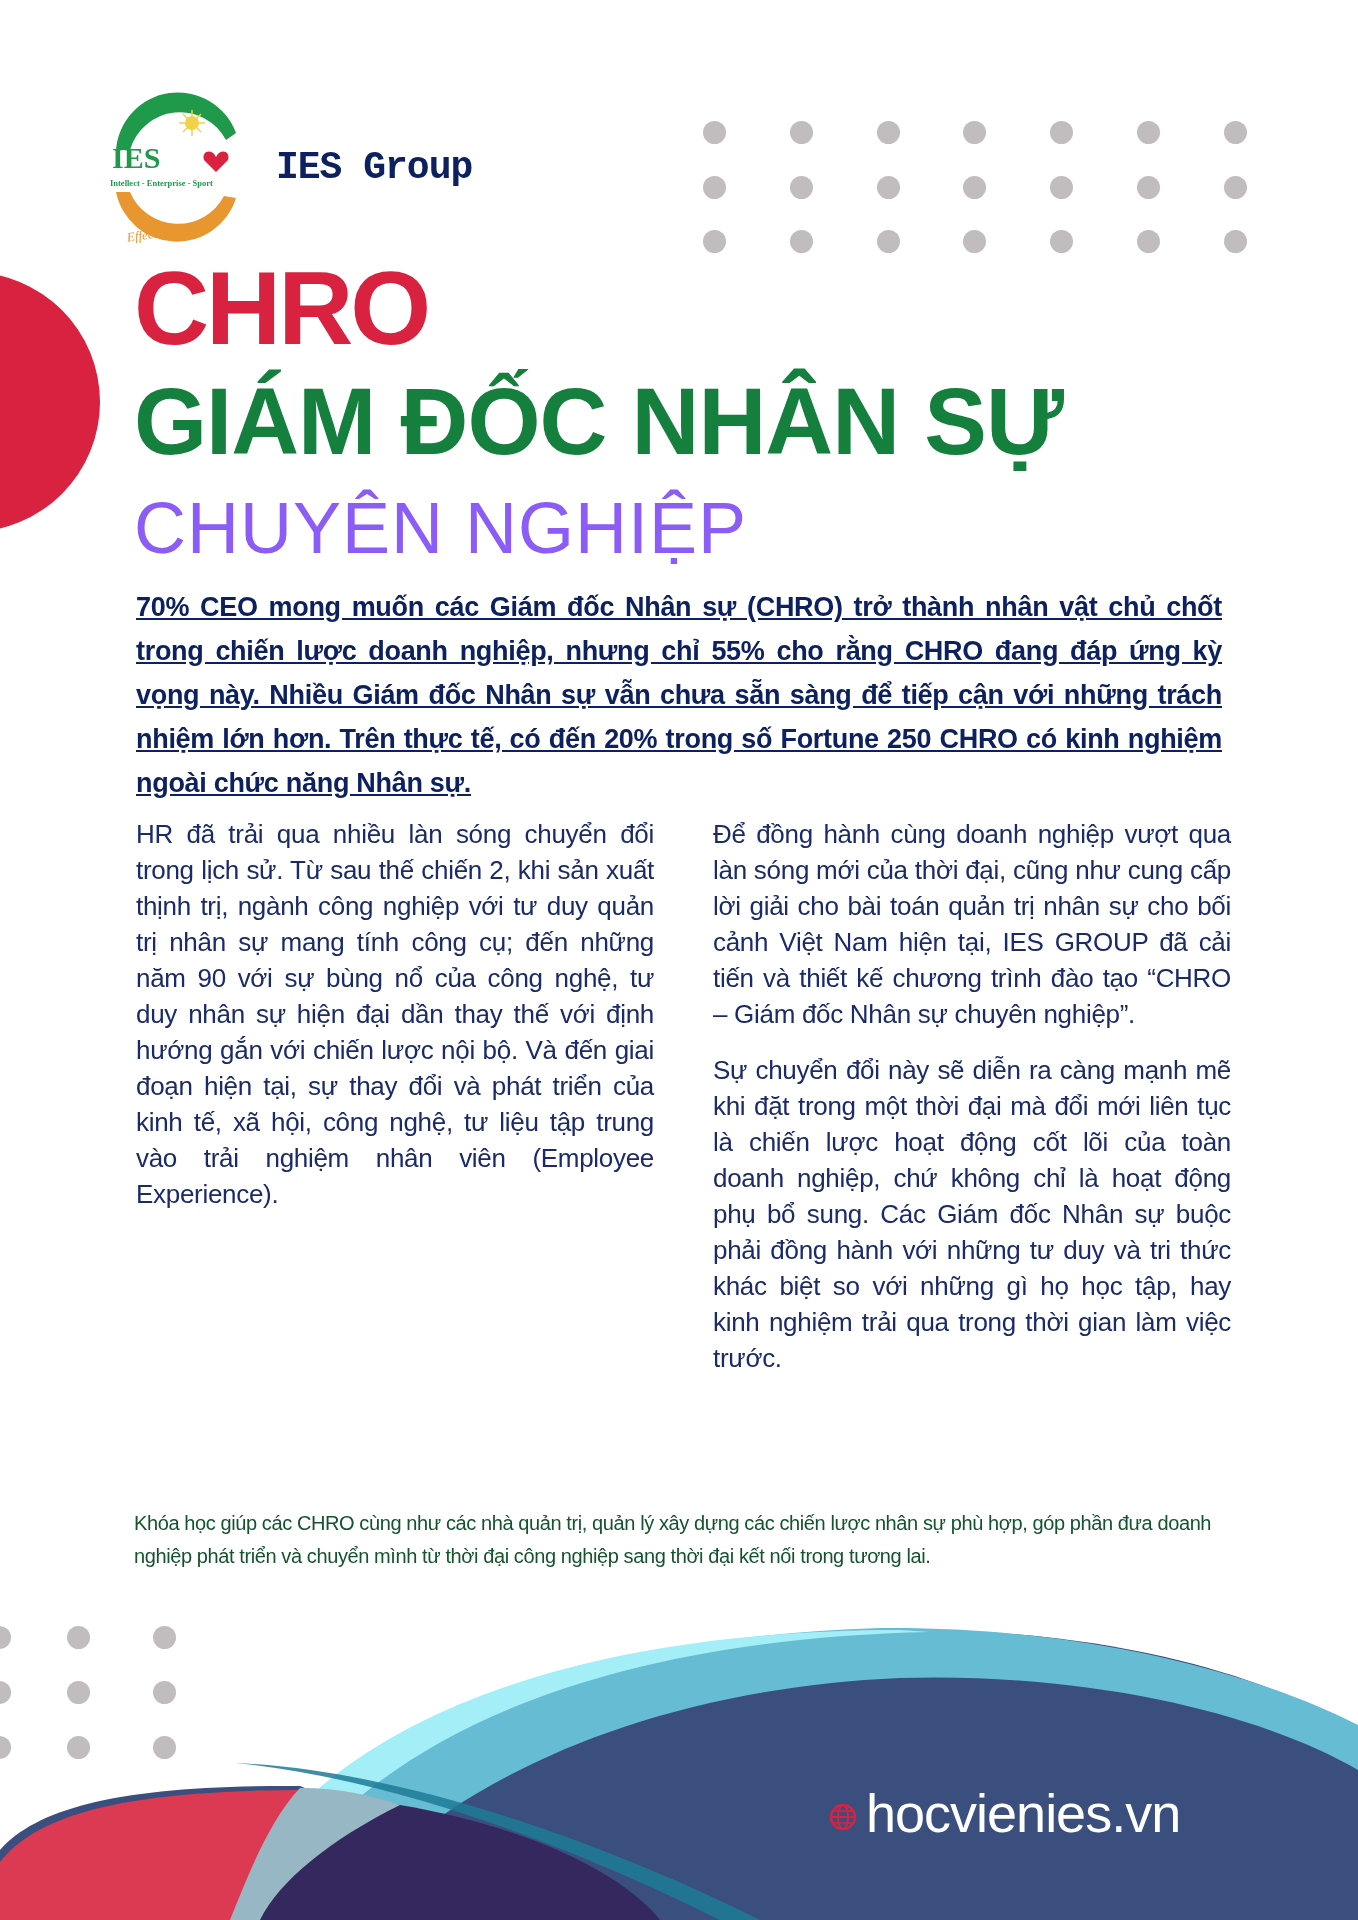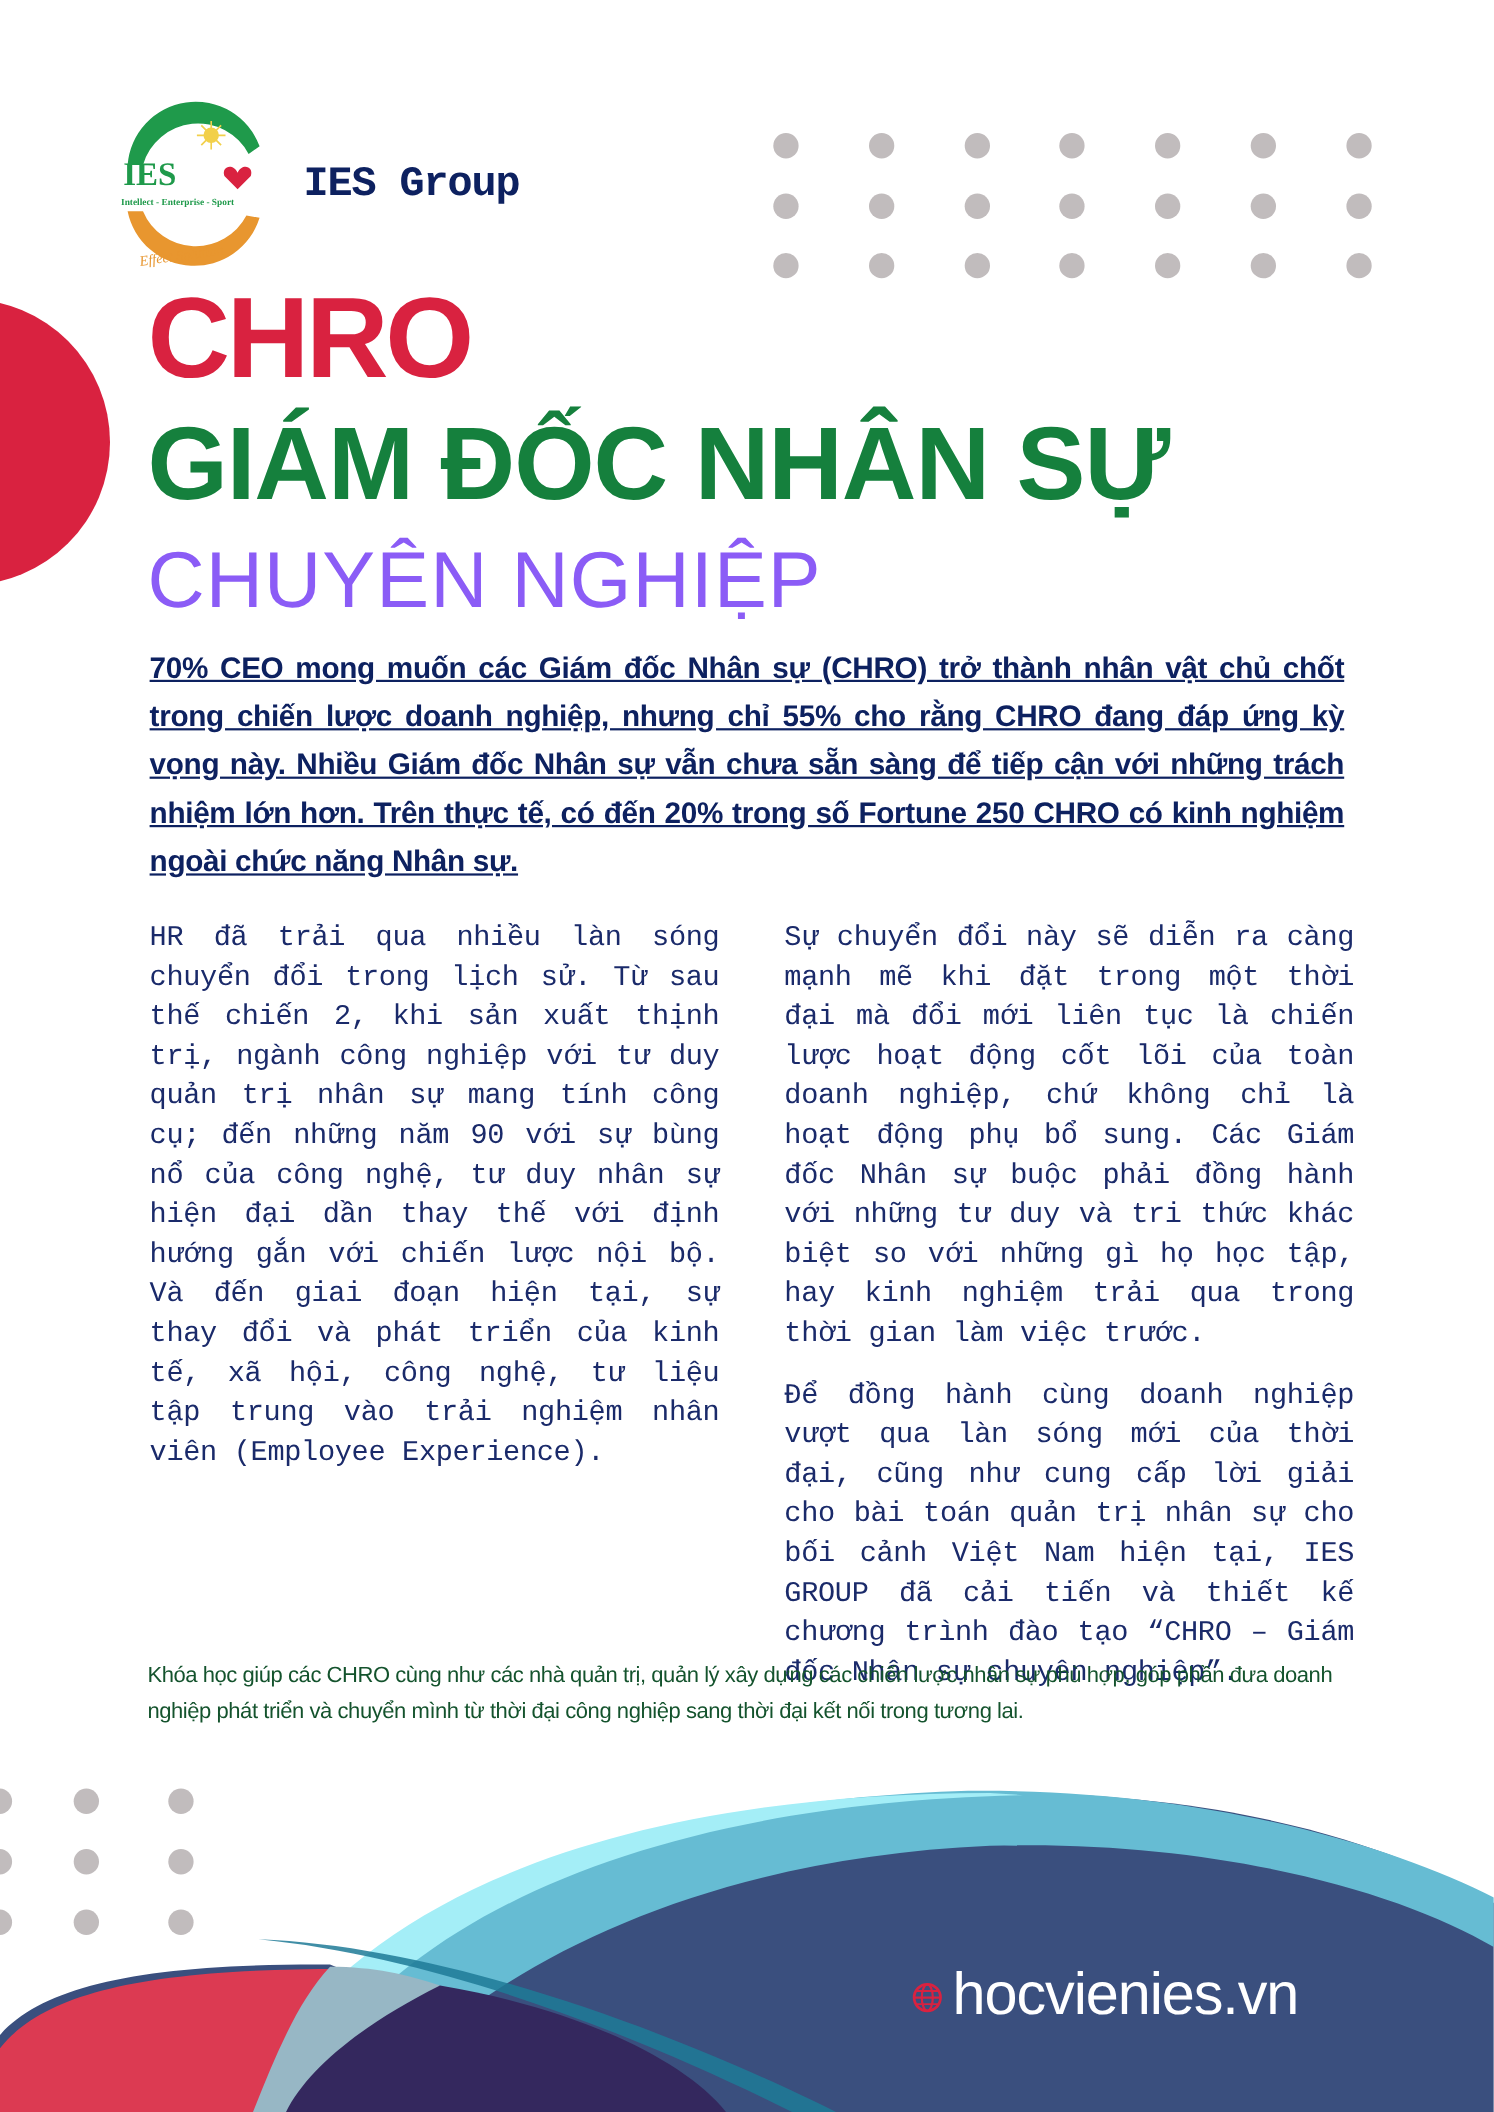--- a/index.html
+++ b/index.html
@@ -7,21 +7,21 @@
   .abs { position:absolute; }
   .logo { left:108px; top:88px; width:135px; height:155px; }
   .brand { left:276px; top:146px; font-size:38px; font-weight:bold; color:#0d2160; letter-spacing:-1px;font-family:Liberation Mono, monospace; }
   .dot { position:absolute; width:23px; height:23px; border-radius:50%; background:#c1bcbd; }
   .red-circle { left:-160px; top:272px; width:260px; height:260px; border-radius:50%; background:#d92240; }
   .t-chro { left:134px; top:256px; font-size:104px; font-weight:bold; color:#d92240; letter-spacing:-3px; line-height:1; }
   .t-main { left:134px; top:375px; font-size:94px; font-weight:bold; color:#15803d; letter-spacing:-1px; line-height:1; }
   .t-sub { left:134px; top:492px; font-size:72px; font-weight:normal; color:#8b5cf6; letter-spacing:1px; line-height:1; }
   .lead { left:136px; top:585px; width:1086px; font-size:27px; font-weight:bold; line-height:44px; color:#0d2160; text-align:justify; letter-spacing:-0.3px;text-decoration:underline; }
   .col { position:absolute; width:518px; font-size:26px; line-height:36px; color:#1a2a6a; text-align:justify; letter-spacing:-0.3px; }
-  .col p { margin:18px 0 20px 0;font-family:Liberation Mono, monospace; }
+  .col p { margin:0 0 20px 0; }
   .col-left { left:136px; top:816px; }
   .col-right { left:713px; top:816px; }
   .closing { left:134px; top:1507px; width:1090px; font-size:20px; line-height:33px; color:#14532d; letter-spacing:-0.4px; }
   .footer-svg { left:0; top:1600px; width:1358px; height:320px; }
   .url { left:828px; top:1782px; display:flex; align-items:center; gap:8px; color:#ffffff; font-size:54px; letter-spacing:-1px; }
 </style>
 </head>
 <body>
 
 <div class="abs red-circle"></div>
@@ -72,22 +72,22 @@
 <div class="abs t-chro">CHRO</div>
 <div class="abs t-main">GIÁM ĐỐC NHÂN SỰ</div>
 <div class="abs t-sub">CHUYÊN NGHIỆP</div>
 
 <div class="abs lead">70% CEO mong muốn các Giám đốc Nhân sự (CHRO) trở thành nhân vật chủ chốt trong chiến lược doanh nghiệp, nhưng chỉ 55% cho rằng CHRO đang đáp ứng kỳ vọng này. Nhiều Giám đốc Nhân sự vẫn chưa sẵn sàng để tiếp cận với những trách nhiệm lớn hơn. Trên thực tế, có đến 20% trong số Fortune 250 CHRO có kinh nghiệm ngoài chức năng Nhân sự.</div>
 
 <div class="col col-left">
   <p>HR đã trải qua nhiều làn sóng chuyển đổi trong lịch sử. Từ sau thế chiến 2, khi sản xuất thịnh trị, ngành công nghiệp với tư duy quản trị nhân sự mang tính công cụ; đến những năm 90 với sự bùng nổ của công nghệ, tư duy nhân sự hiện đại dần thay thế với định hướng gắn với chiến lược nội bộ. Và đến giai đoạn hiện tại, sự thay đổi và phát triển của kinh tế, xã hội, công nghệ, tư liệu tập trung vào trải nghiệm nhân viên (Employee Experience).</p>
 </div>
 <div class="col col-right">
+  <p>Để đồng hành cùng doanh nghiệp vượt qua làn sóng mới của thời đại, cũng như cung cấp lời giải cho bài toán quản trị nhân sự cho bối cảnh Việt Nam hiện tại, IES GROUP đã cải tiến và thiết kế chương trình đào tạo “CHRO – Giám đốc Nhân sự chuyên nghiệp”.</p>
   <p>Sự chuyển đổi này sẽ diễn ra càng mạnh mẽ khi đặt trong một thời đại mà đổi mới liên tục là chiến lược hoạt động cốt lõi của toàn doanh nghiệp, chứ không chỉ là hoạt động phụ bổ sung. Các Giám đốc Nhân sự buộc phải đồng hành với những tư duy và tri thức khác biệt so với những gì họ học tập, hay kinh nghiệm trải qua trong thời gian làm việc trước.</p>
-  <p>Để đồng hành cùng doanh nghiệp vượt qua làn sóng mới của thời đại, cũng như cung cấp lời giải cho bài toán quản trị nhân sự cho bối cảnh Việt Nam hiện tại, IES GROUP đã cải tiến và thiết kế chương trình đào tạo “CHRO – Giám đốc Nhân sự chuyên nghiệp”.</p>
 </div>
 
 <div class="abs closing">Khóa học giúp các CHRO cùng như các nhà quản trị, quản lý xây dựng các chiến lược nhân sự phù hợp, góp phần đưa doanh nghiệp phát triển và chuyển mình từ thời đại công nghiệp sang thời đại kết nối trong tương lai.</div>
 
 <div class="abs" style="left:0;top:1620px;width:200px;height:150px;">
   <div class="dot" style="left:-12px;top:6px"></div>
     <div class="dot" style="left:67px;top:6px"></div>
     <div class="dot" style="left:153px;top:6px"></div>
   <div class="dot" style="left:-12px;top:61px"></div>
     <div class="dot" style="left:67px;top:61px"></div>

